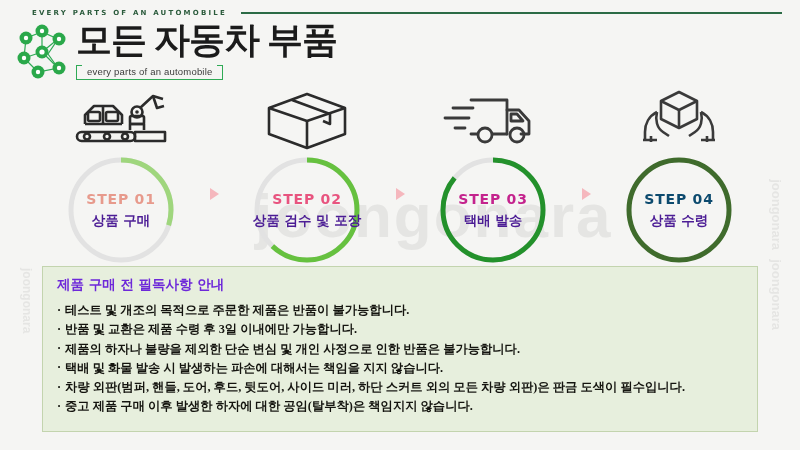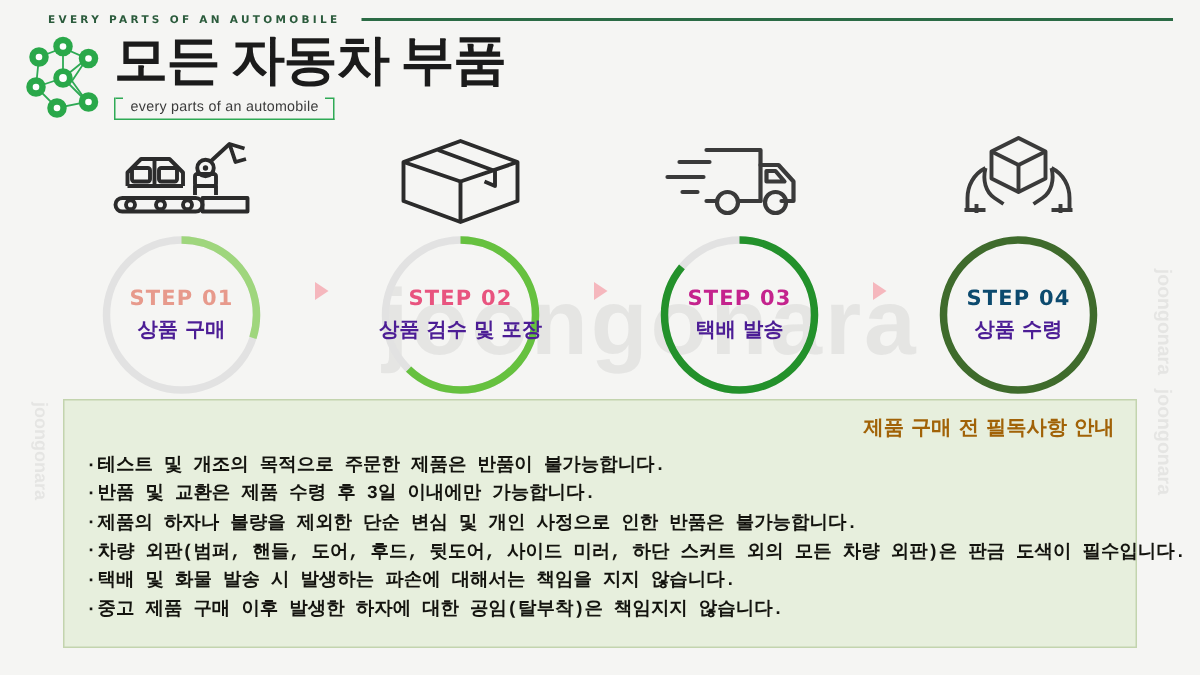--- a/index.html
+++ b/index.html
@@ -133,36 +133,36 @@
   .notice {
     position: absolute;
     left: 42px; right: 42px;
     top: 266px;
     height: 166px;
     background: #e7efdd;
     border: 1.5px solid #c3d4ae;
     padding: 9px 14px 8px 14px;
   }
   .notice-title {
-    text-align: right;
+    text-align: left;
     font-size: 13.5px;
     font-weight: 900;
-    color: #a16207;
+    color: #6d28d9;
     margin-bottom: 7px;
     font-family: "DejaVu Sans", sans-serif;
   }
   .notice-line {
     font-size: 12.3px;
     font-weight: 700;
     color: #14140f;
     line-height: 1.0;
     padding: 3.4px 0 3.4px 8px;
     position: relative;
     white-space: nowrap;
-    font-family: Liberation Mono, monospace;
+    font-family: Liberation Serif, serif;
   }
   .notice-line::before {
     content: "·";
     position: absolute;
     left: 0; top: 3.2px;
     color: #14140f;
   }
 
   
   .wm {
@@ -347,16 +347,16 @@
     </div>
   </div>
 
 </div>
 
 <div class="notice">
   <div class="notice-title">제품 구매 전 필독사항 안내</div>
   <div class="notice-line">테스트 및 개조의 목적으로 주문한 제품은 반품이 불가능합니다.</div>
   <div class="notice-line">반품 및 교환은 제품 수령 후 3일 이내에만 가능합니다.</div>
   <div class="notice-line">제품의 하자나 불량을 제외한 단순 변심 및 개인 사정으로 인한 반품은 불가능합니다.</div>
+  <div class="notice-line">택배 및 화물 발송 시 발생하는 파손에 대해서는 책임을 지지 않습니다.</div>
   <div class="notice-line">차량 외판(범퍼, 핸들, 도어, 후드, 뒷도어, 사이드 미러, 하단 스커트 외의 모든 차량 외판)은 판금 도색이 필수입니다.</div>
-  <div class="notice-line">택배 및 화물 발송 시 발생하는 파손에 대해서는 책임을 지지 않습니다.</div>
   <div class="notice-line">중고 제품 구매 이후 발생한 하자에 대한 공임(탈부착)은 책임지지 않습니다.</div>
 </div>
 
 </body></html>

